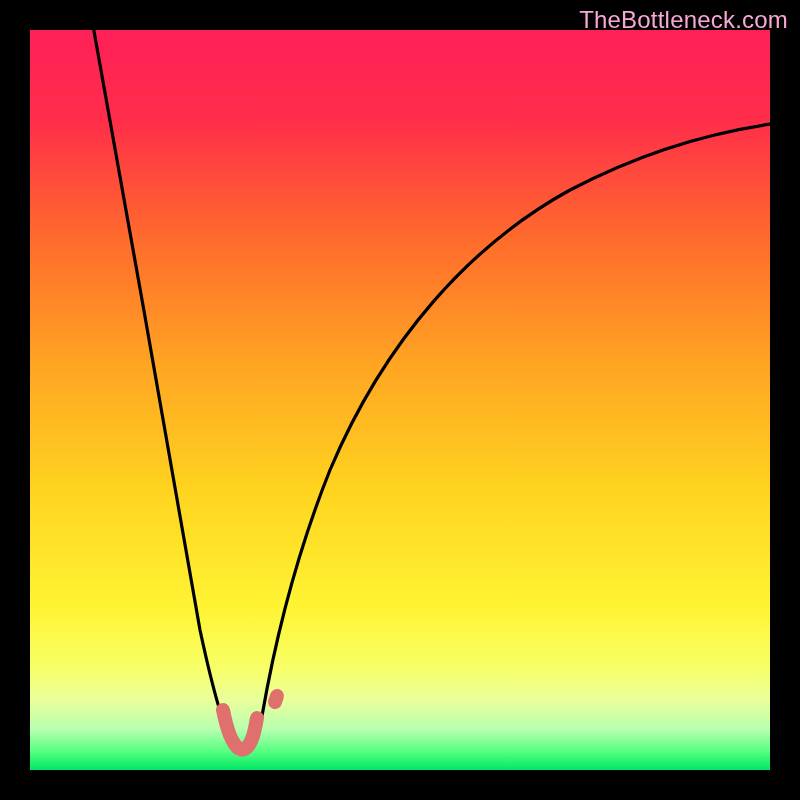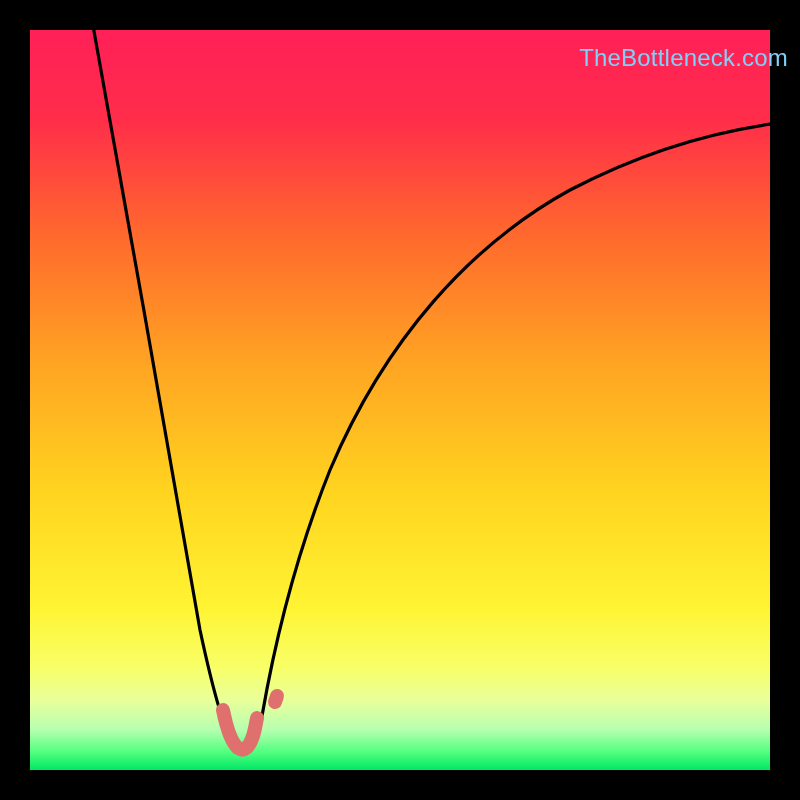--- a/index.html
+++ b/index.html
@@ -31,25 +31,24 @@
     position: absolute;
     left: 0;
     top: 0;
     width: 100%;
     height: 100%;
   }
   .watermark {
     position: absolute;
     top: 6px;
     right: 12px;
-    color: #7dd3fc;
+    color: #f9a8d4;
     font-size: 24px;
     font-weight: 500;
     letter-spacing: 0.2px;
-    margin-top: 38px;
   }
   svg.curves {
     position: absolute;
     left: 0;
     top: 0;
     width: 100%;
     height: 100%;
     overflow: visible;
   }
 </style>

